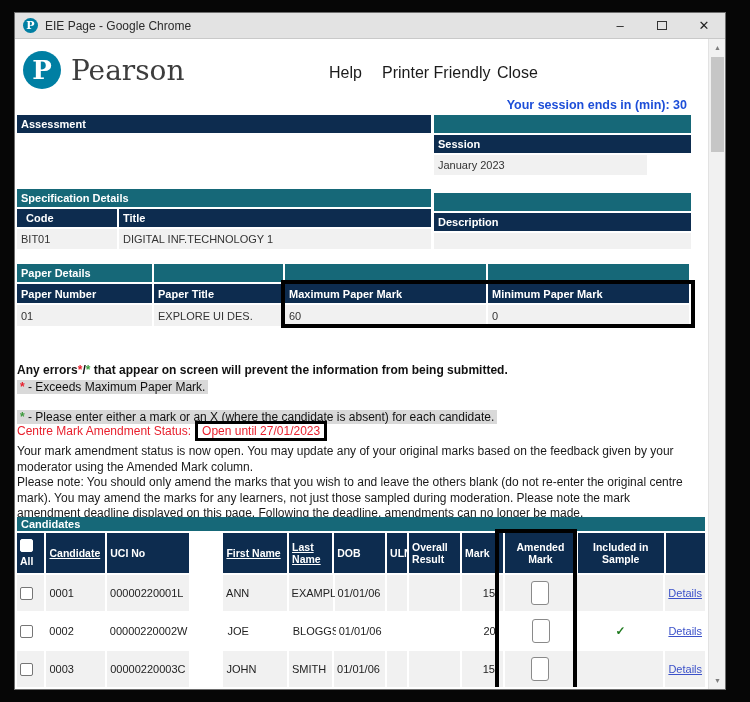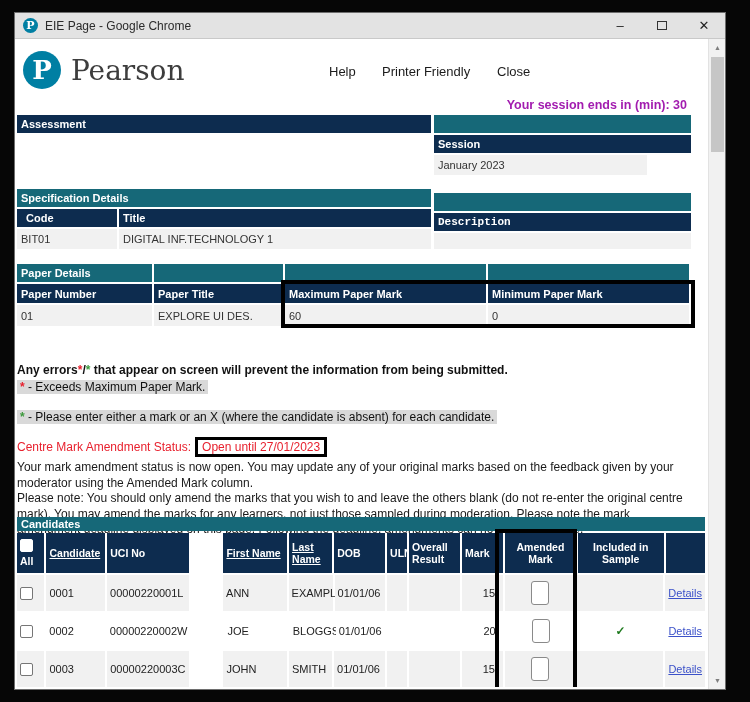--- a/index.html
+++ b/index.html
@@ -30,23 +30,23 @@
               justify-content:center; font-size:7px; color:#7e7e7e; }
   .sb-up { top:1px; } .sb-down { bottom:1px; }
   .sb-thumb { position:absolute; left:2px; top:18px; width:13px; height:95px; background:#c6c6c6; }
 
   
   .logo { position:absolute; left:6px; top:10px; display:flex; align-items:center; }
   .logo-circle { width:38px; height:38px; border-radius:50%; background:#007FA3; color:#fff;
                  font-family:"DejaVu Serif", serif; font-weight:bold; font-size:26px;
                  display:flex; align-items:center; justify-content:center; }
   .logo-word { font-family:"DejaVu Serif", serif; font-size:28px; color:#3d3d3d; margin-left:10px; }
-  .nav-link { position:absolute; top:23px; font-size:13px; color:#1b1b1b; cursor:pointer; }
+  .nav-link { position:absolute; top:23px; font-size:16px; color:#1b1b1b; cursor:pointer; }
   .nav-help { left:312px; } .nav-pf { left:365px; } .nav-close { left:480px; }
-  .session-note { position:absolute; top:57px; right:20px; font-size:12.5px; font-weight:bold; color:#a21caf; }
+  .session-note { position:absolute; top:57px; right:20px; font-size:12.5px; font-weight:bold; color:#1d4ed8; }
 
   
   .sec { position:absolute; left:0; }
   .trow { display:flex; gap:2px; margin-bottom:2px; }
   .teal  { background:#166878; color:#fff; font-weight:bold; font-size:11px;
            display:flex; align-items:center; padding-left:4px; height:18px; }
   .navyc { background:#0d2c4f; color:#fff; font-weight:bold; font-size:11px;
            display:flex; align-items:center; padding-left:4px; height:18px; }
   .valc  { background:#f1f1f1; color:#333; font-size:11px;
            display:flex; align-items:center; padding-left:4px; height:20px; }
@@ -55,21 +55,21 @@
 
   
   #sec-errors { top:322px; width:680px; font-size:12px; color:#111; }
   .err-line1 { font-weight:bold; margin-bottom:3px; }
   .star-red { color:#e8212e; font-weight:bold; }
   .star-green { color:#3c9a3c; font-weight:bold; }
   .err-note { display:inline-block; background:#d9d9d9; padding:0 3px; margin-bottom:16px; font-size:12px; }
 
   
   #sec-amendment { top:380px; width:678px; }
-  .status-line { font-size:12px; color:#e8212e; margin-bottom:3px; display:flex; align-items:center;margin-top:16px; }
+  .status-line { font-size:12px; color:#e8212e; margin-bottom:3px; display:flex; align-items:center; }
   .status-box { border:3px solid #000; padding:0 4px; margin-left:4px; display:inline-block; }
   .amend-para { font-size:12px; color:#1a1a1a; line-height:15.5px; }
 
   
   #sec-candidates { top:476px; width:688px; }
   .cand-teal { background:#166878; color:#fff; font-weight:bold; font-size:11px;
                height:14px; display:flex; align-items:center; padding-left:4px; margin-bottom:2px; }
   .hcell { background:#0d2c4f; color:#fff; font-weight:bold; font-size:10.5px; line-height:12px;
            display:flex; flex-direction:column; justify-content:center; padding:2px 3px; height:40px; }
   .hcell.center { align-items:center; text-align:center; }
@@ -158,21 +158,21 @@
             <div class="trow">
               <div class="valc" style="width:100px;">BIT01</div>
               <div class="valc" style="width:312px;">DIGITAL INF.TECHNOLOGY 1</div>
             </div>
           </div>
           <div style="width:257px; margin-top:4px;">
             <div class="trow">
                 <div class="teal" style="width:257px;"></div>
               </div>
             <div class="trow">
-                <div class="navyc" style="width:260px;font-family:Liberation Mono, monospace;">Description</div>
+                <div class="navyc" style="width:260px;">Description</div>
               </div>
             <div class="trow">
                 <div class="valc" style="width:257px; height:16px;"></div>
               </div>
           </div>
         </div>
 
         <div class="sec" style="top:223px; width:676px;">
           <div class="trow">
             <div class="teal" style="width:135px;">Paper Details</div>

